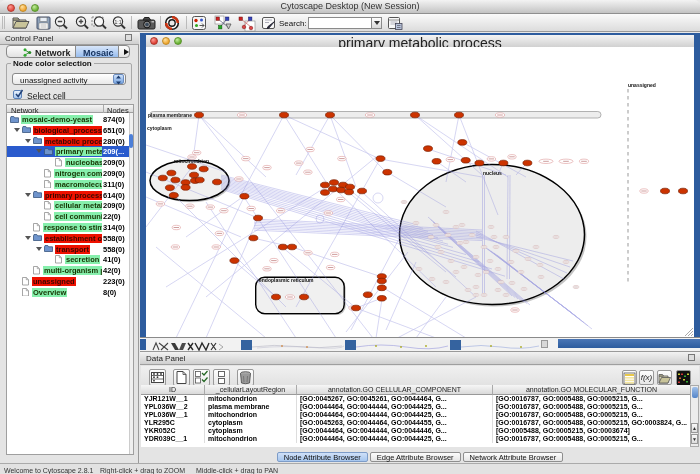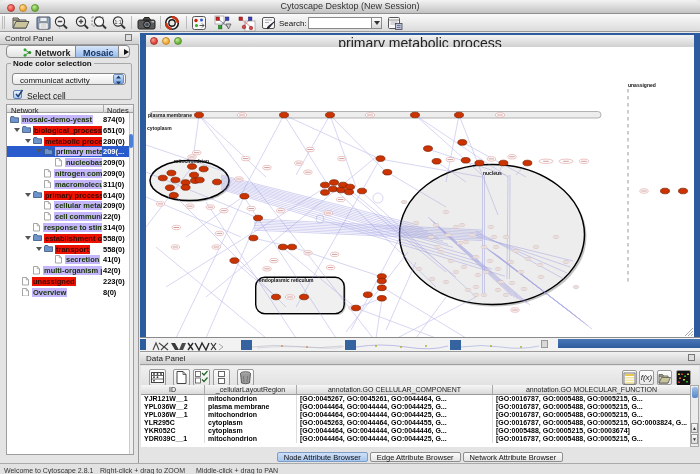--- a/index.html
+++ b/index.html
@@ -37,21 +37,21 @@
   font-size:8px; color:#111; }
 #treehead { position:absolute; left:6px; top:72px; width:128px; height:9px;
   background:linear-gradient(#f5f5f5,#d8d8d8); border:1px solid #9f9f9f;
   font-size:7.5px; color:#222; }
 #tree { position:absolute; left:6px; top:81px; width:128px; height:342px;
   background:#fff; border:1px solid #9f9f9f; border-top:none; overflow:hidden; }
 .trow { position:absolute; left:0; width:121px; height:10.8px; font-size:7.5px;
   font-weight:bold; white-space:nowrap; overflow:hidden; }
 .trow .cnt { position:absolute; left:96px; top:1px; color:#000; font-weight:bold; }
 .tl { display:inline-block; padding:0 1px; line-height:9px; position:absolute; top:1px; overflow:hidden; white-space:nowrap; height:9px; }
-.gl { background:#c4b5fd; color:#153300; }
+.gl { background:#86efac; color:#153300; }
 .rl { background:#ee1100; color:#3c0800; }
 .arrow { position:absolute; top:3px; width:0; height:0;
   border-left:3px solid transparent; border-right:3px solid transparent;
   border-top:4px solid #555; }
 .folder { position:absolute; top:1.5px; width:9px; height:7px; }
 .file { position:absolute; top:1px; width:7px; height:8.5px; }
 
 #desktop { position:absolute; left:140px; top:32px; width:560px; height:431px;
   background:#e8e8e8; }
 #frame { position:absolute; left:0; top:1px; width:560px; height:305px;
@@ -213,21 +213,21 @@
       </svg>
       <span style="position:absolute;left:28px;top:2px;font-size:9px;font-weight:bold;color:#222;">Network</span>
       <span style="position:absolute;left:68px;top:0;width:44px;height:13px;background:linear-gradient(#d8e6fa,#8db6ec);border-left:1px solid #8a8a8a;border-right:1px solid #8a8a8a;"></span>
       <span style="position:absolute;left:76px;top:2px;font-size:9px;font-weight:bold;color:#15315c;">Mosaic</span>
       <span style="position:absolute;left:117px;top:3.5px;width:0;height:0;border-top:3.5px solid transparent;border-bottom:3.5px solid transparent;border-left:5.5px solid #111;"></span>
     </div>
     <div id="grpbox">
         <div class="lbl">Node color selection</div>
       </div>
     <div id="cbsel">
-      <span style="position:absolute;left:7px;top:2px;">communicat activity</span>
+      <span style="position:absolute;left:7px;top:2px;">unassigned activity</span>
       <span style="position:absolute;right:1px;top:0px;width:11px;height:10px;background:linear-gradient(#cfe2fb,#76a4e0);border-radius:2px;border:0.5px solid #6b8cbf;"></span>
       <svg style="position:absolute;right:3px;top:1px;" width="7" height="10" viewBox="0 0 7 10">
         <path d="M3.5 0.5 L6 3.5 L1 3.5 Z" fill="#1d3c6e"></path>
         <path d="M3.5 9.5 L6 6.5 L1 6.5 Z" fill="#1d3c6e"></path>
       </svg>
     </div>
     <div id="selnodes">
       <span style="position:absolute;left:13px;top:58px;width:9px;height:9px;border:1px solid #5c82b8;border-radius:2px;background:linear-gradient(#eaf2fd,#a8c8ef);"></span>
       <svg style="position:absolute;left:14px;top:57px;" width="10" height="10" viewBox="0 0 10 10">
         <path d="M2 5 L4.2 7.5 L8.5 1" fill="none" stroke="#24447a" stroke-width="1.6"></path>

